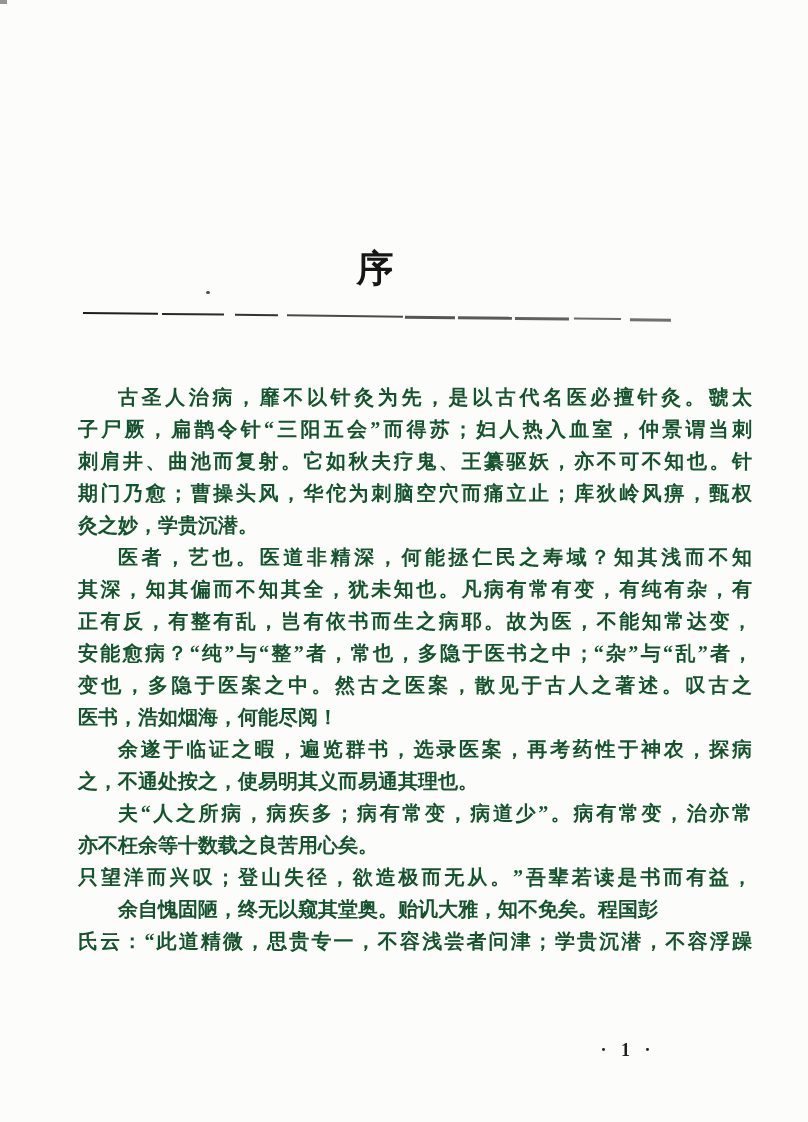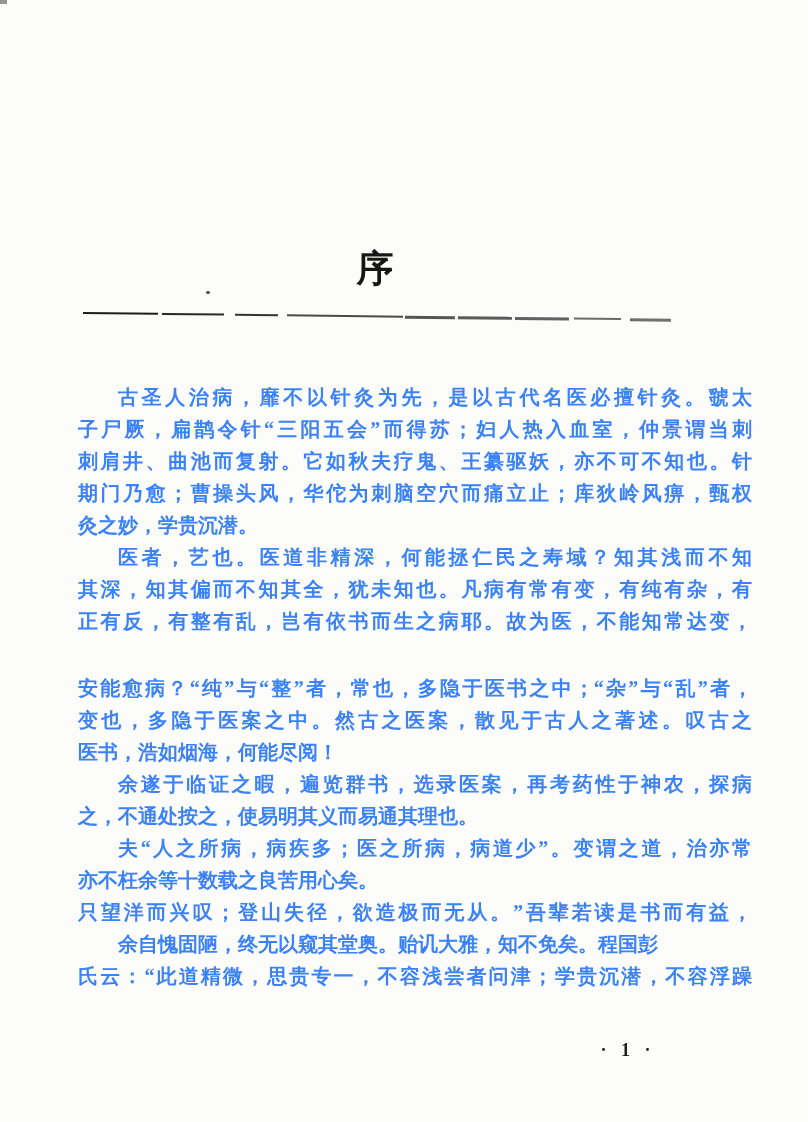--- a/index.html
+++ b/index.html
@@ -22,26 +22,26 @@
   .speck {
     position:absolute; left:206px; top:291px; width:4px; height:3px;
     background:#4a4a4a; border-radius:50%;
   }
   .corner-mark {
     position:absolute; left:0; top:0; width:7px; height:4px;
     background:#6a6a6a; opacity:.7;
   }
   .text {
     position:absolute; left:78px; top:381px; width:674px;
-    font-size:20px; line-height:32px; color:#3b82f6; font-weight:600;
+    font-size:20px; line-height:32px; color:#14532d; font-weight:600;
   }
   .line { height:32px; }
   .line.fill { text-align:justify; text-align-last:justify; }
   .line.indent { text-indent:2em; }
-  .line.tight { letter-spacing:-0.4px;margin-top:35px; }
+  .line.tight { letter-spacing:-0.4px; }
   .pageno {
     position:absolute; left:594px; top:1040px; width:68px;
     text-align:center; font-size:18px; font-weight:700;
     color:#1f1f1f; letter-spacing:5px;
   }
 </style>
 </head>
 <body>
 
 <div class="page">
@@ -56,20 +56,20 @@
       <div class="line fill">期门乃愈；曹操头风，华佗为刺脑空穴而痛立止；库狄岭风痹，甄权</div>
       <div class="line">灸之妙，学贵沉潜。</div>
       <div class="line indent fill">医者，艺也。医道非精深，何能拯仁民之寿域？知其浅而不知</div>
       <div class="line fill">其深，知其偏而不知其全，犹未知也。凡病有常有变，有纯有杂，有</div>
       <div class="line fill">正有反，有整有乱，岂有依书而生之病耶。故为医，不能知常达变，</div>
       <div class="line fill tight">安能愈病？“纯”与“整”者，常也，多隐于医书之中；“杂”与“乱”者，</div>
       <div class="line fill">变也，多隐于医案之中。然古之医案，散见于古人之著述。叹古之</div>
       <div class="line">医书，浩如烟海，何能尽阅！</div>
       <div class="line indent fill">余遂于临证之暇，遍览群书，选录医案，再考药性于神农，探病</div>
       <div class="line">之，不通处按之，使易明其义而易通其理也。</div>
-      <div class="line indent fill">夫“人之所病，病疾多；医之所病，病道少”。变谓之道，治亦常</div>
+      <div class="line indent fill">夫“人之所病，病疾多；病有常变，病道少”。病有常变，治亦常</div>
       <div class="line">亦不枉余等十数载之良苦用心矣。</div>
       <div class="line fill">只望洋而兴叹；登山失径，欲造极而无从。”吾辈若读是书而有益，</div>
       <div class="line indent">余自愧固陋，终无以窥其堂奥。贻讥大雅，知不免矣。程国彭</div>
       <div class="line fill">氏云：“此道精微，思贵专一，不容浅尝者问津；学贵沉潜，不容浮躁</div>
     </div>
   <div class="pageno">· 1 ·</div>
 </div>
 
 </body></html>

